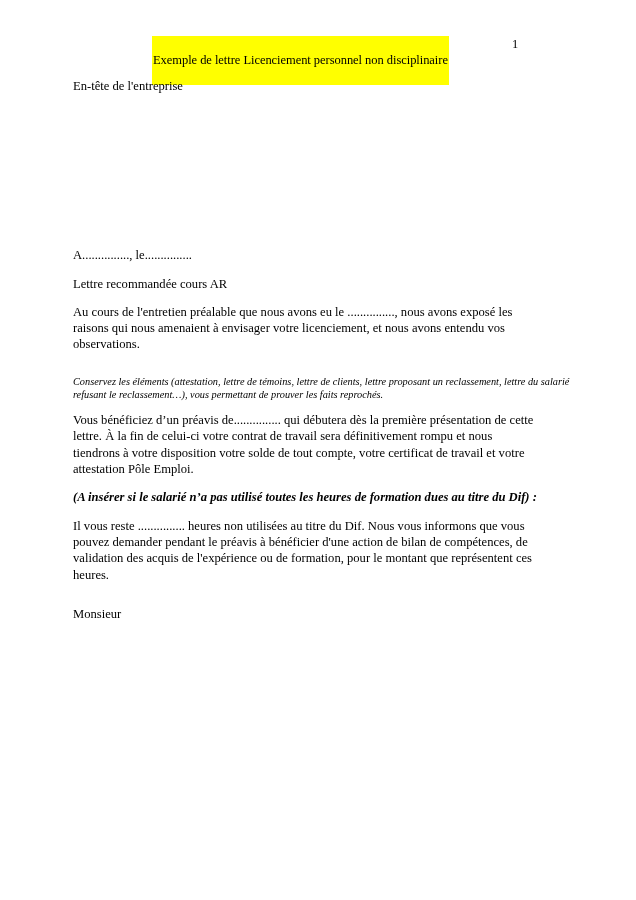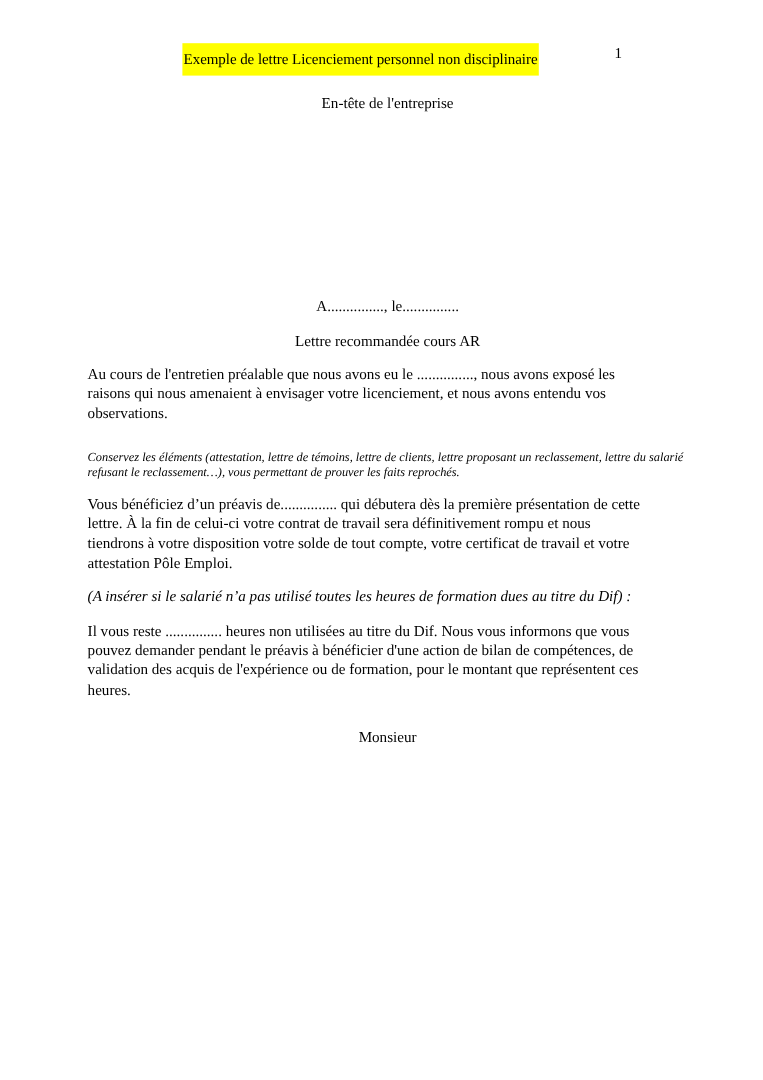--- a/index.html
+++ b/index.html
@@ -33,21 +33,21 @@
     height: 18px;
   }
   .doc-title {
     position: absolute;
     left: 152px;
     top: 0;
     font-size: 12.5px;
     line-height: 17px;
     white-space: nowrap;
     background: #ffff00;
-    padding: 5px 1px;
+    padding: 16px 1px;
     letter-spacing: -0.05px;
   }
   .page-number {
     position: absolute;
     left: 512px;
     top: 0;
     font-size: 12.5px;
     line-height: 17px;
   }
 
@@ -78,27 +78,27 @@
   .note {
     font-style: italic;
     font-size: 10.3px;
     line-height: 13.2px;
     width: 500px;
   }
   .note + .note { margin-top: 16px; font-style: italic; }
 
   .emphasis {
     font-style: italic;
-    font-weight: normal;
+    font-weight: bold;
     font-size: 12.6px;
     line-height: 16.3px;
     white-space: nowrap;
   }
 
-  .nowrap-line { white-space: nowrap; text-align: center; }
+  .nowrap-line { white-space: nowrap; }
 </style>
 </head>
 <body>
 
 <div class="page">
 
   <div class="header-row">
     <div class="doc-title">Exemple de lettre Licenciement personnel non disciplinaire</div>
     <div class="page-number">1</div>
   </div>

